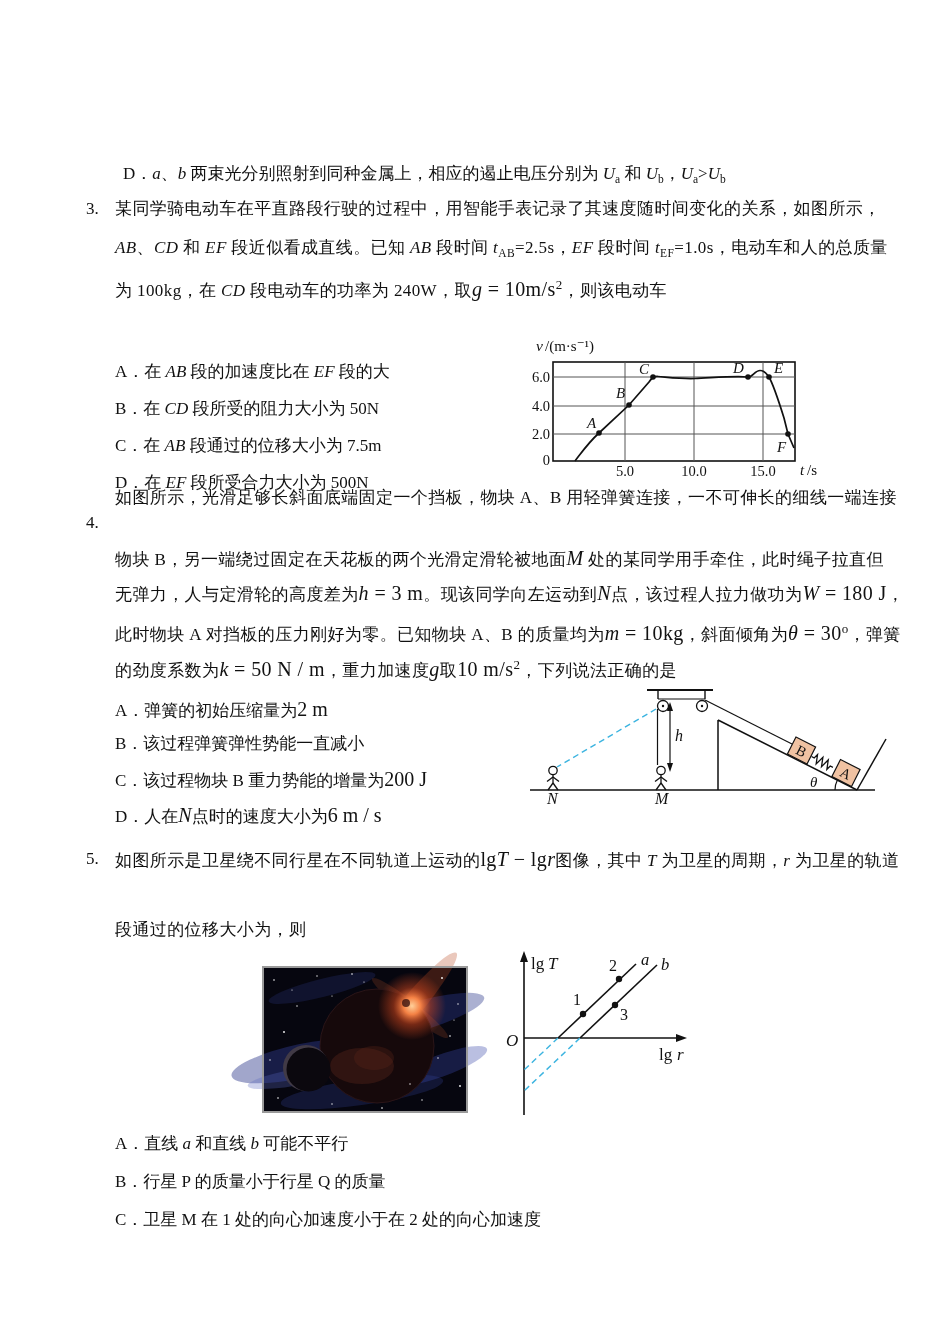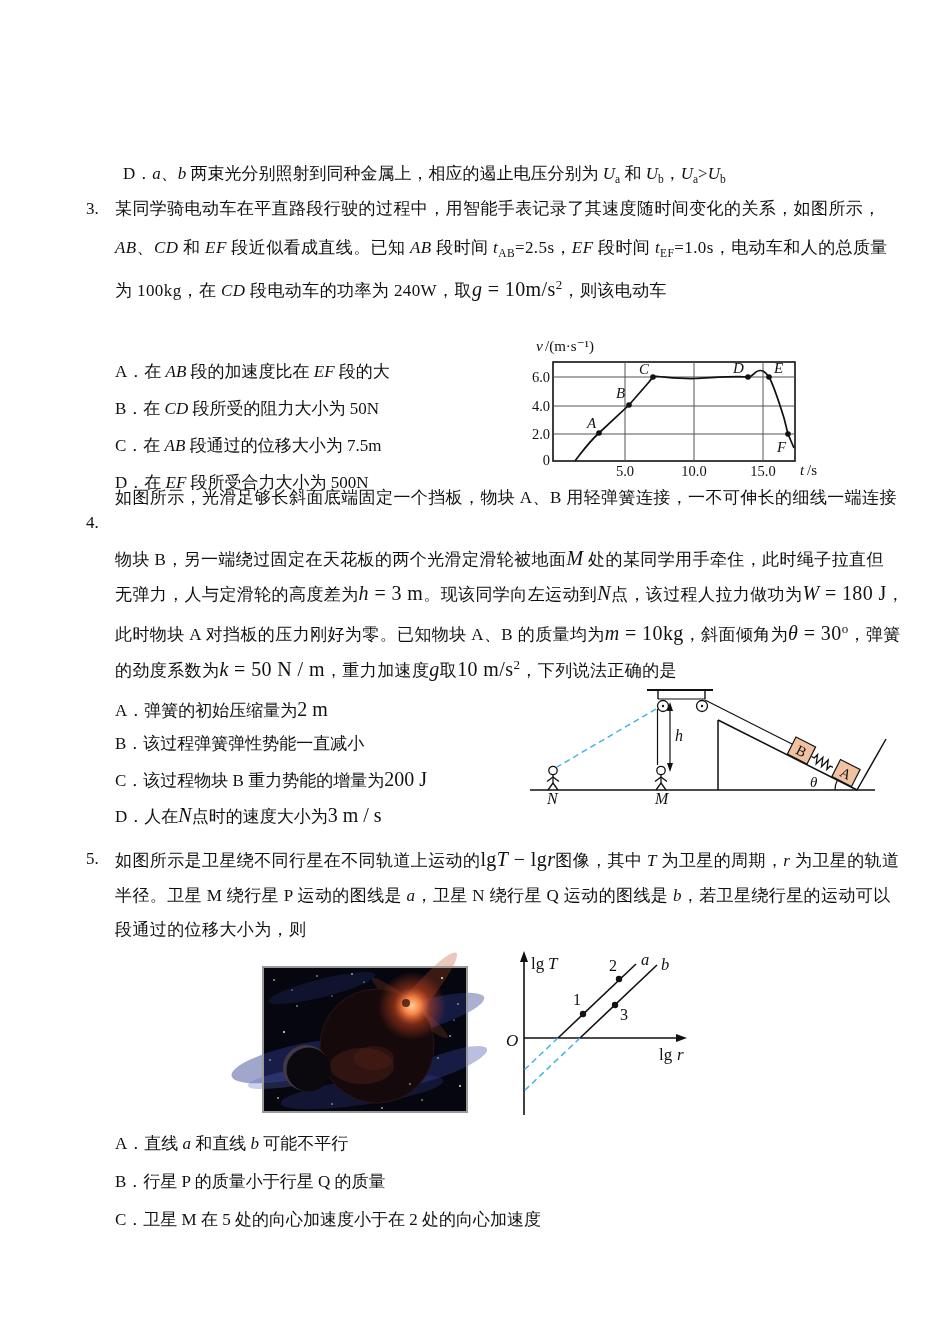--- a/index.html
+++ b/index.html
@@ -80,21 +80,21 @@
   <div class="line" style="left:86px;top:510px">4.</div>
   <div class="line just" style="left:115px;top:485px"><span>如图所示，光滑足够长斜面底端固定一个挡板，物块 A、B 用轻弹簧连接，一不可伸长的细线一端连接</span></div>
   <div class="line just" style="left:115px;top:545px"><span>物块 B，另一端绕过固定在天花板的两个光滑定滑轮被地面</span><span class="it mlg">M</span><span> 处的某同学用手牵住，此时绳子拉直但</span></div>
   <div class="line just" style="left:115px;top:580px"><span>无弹力，人与定滑轮的高度差为</span><span class="it mlg">h</span><span class="mlg"> = 3 m</span><span>。现该同学向左运动到</span><span class="it mlg">N</span><span>点，该过程人拉力做功为</span><span class="it mlg">W</span><span class="mlg"> = 180 J</span><span>，</span></div>
   <div class="line just" style="left:115px;top:616px"><span>此时物块 A 对挡板的压力刚好为零。已知物块 A、B 的质量均为</span><span class="it mlg">m</span><span class="mlg"> = 10kg</span><span>，斜面倾角为</span><span class="it mlg">θ</span><span class="mlg"> = 30</span><sup class="mlg">o</sup><span>，弹簧</span></div>
   <div class="line just" style="left:115px;top:652px"><span>的劲度系数为</span><span class="it mlg">k</span><span class="mlg"> = 50 N / m</span><span>，重力加速度</span><span class="it mlg">g</span><span>取</span><span class="mlg">10 m/s</span><sup class="mlg">2</sup><span>，下列说法正确的是</span></div>
 
   <div class="line" style="left:115px;top:696px"><span>A．弹簧的初始压缩量为</span><span class="mlg">2 m</span></div>
   <div class="line" style="left:115px;top:731px"><span>B．该过程弹簧弹性势能一直减小</span></div>
   <div class="line" style="left:115px;top:766px"><span>C．该过程物块 B 重力势能的增量为</span><span class="mlg">200 J</span></div>
-  <div class="line" style="left:115px;top:802px"><span>D．人在</span><span class="it mlg">N</span><span>点时的速度大小为</span><span class="mlg">3 m / s</span></div>
+  <div class="line" style="left:115px;top:802px"><span>D．人在</span><span class="it mlg">N</span><span>点时的速度大小为</span><span class="mlg">6 m / s</span></div>
 
   <svg style="left:505px;top:685px" width="395" height="135" viewBox="0 0 395 135">
 
     <line x1="25" y1="105" x2="370" y2="105" stroke="#111" stroke-width="1.6"></line>
 
     <g stroke="#111">
       <line x1="142" y1="5" x2="208" y2="5" stroke-width="2.2"></line>
       <line x1="153" y1="5" x2="153" y2="14" stroke-width="1.4"></line>
       <line x1="200" y1="5" x2="200" y2="14" stroke-width="1.4"></line>
       <line x1="153" y1="14" x2="200" y2="14" stroke-width="1.2"></line>
@@ -156,21 +156,20 @@
       <rect x="330" y="78.5" width="22" height="19" fill="#f0c2a2" stroke="#111" stroke-width="1.2" transform="rotate(26.8 341 88)"></rect>
       <text x="341" y="93.5" font-size="14.5" text-anchor="middle" transform="rotate(26.8 341 88)">A</text>
     </g>
 
     <path d="M330 105 A22 22 0 0 1 332.4 95.1" fill="none" stroke="#111" stroke-width="1.2"></path>
     <text x="305" y="102" font-size="15" class="sv-it">θ</text>
   </svg>
 
   <div class="line" style="left:86px;top:846px">5.</div>
   <div class="line just" style="left:115px;top:846px"><span>如图所示是卫星绕不同行星在不同轨道上运动的</span><span class="mlg">lg</span><span class="it mlg">T</span><span class="mlg"> − lg</span><span class="it mlg">r</span><span>图像，其中 </span><span class="it">T</span><span> 为卫星的周期，</span><span class="it">r</span><span> 为卫星的轨道</span></div>
-  <div class="line just" style="left:115px;top:883px"><span>半径。卫星 M 绕行星 P 运动的图线是 </span><span class="it">a</span><span>，卫星 N 绕行星 Q 运动的图线是 </span><span class="it">b</span><span>，若卫星绕行星的运动可以</span></div>
   <div class="line just" style="left:115px;top:917px"><span>段通过的位移大小为，则</span></div>
 
   <svg style="left:262px;top:966px" width="206" height="147" viewBox="0 0 206 147">
     <defs>
       <radialGradient id="gstar" cx="50%" cy="50%" r="50%">
         <stop offset="0%" stop-color="#ffd09a" stop-opacity="1"></stop>
         <stop offset="25%" stop-color="#ff8848" stop-opacity="0.95"></stop>
         <stop offset="55%" stop-color="#d4481f" stop-opacity="0.5"></stop>
         <stop offset="100%" stop-color="#d4481f" stop-opacity="0"></stop>
       </radialGradient>
@@ -253,15 +252,15 @@
       <text x="82" y="60">1</text>
       <text x="118" y="26">2</text>
       <text x="129" y="75">3</text>
     </g>
     <text x="146" y="20" font-size="16.5" class="sv-it">a</text>
     <text x="166" y="25" font-size="16.5" class="sv-it">b</text>
   </svg>
 
   <div class="line" style="left:115px;top:1131px"><span>A．直线 </span><span class="it">a</span><span> 和直线 </span><span class="it">b</span><span> 可能不平行</span></div>
   <div class="line" style="left:115px;top:1169px"><span>B．行星 P 的质量小于行星 Q 的质量</span></div>
-  <div class="line" style="left:115px;top:1207px"><span>C．卫星 M 在 5 处的向心加速度小于在 2 处的向心加速度</span></div>
+  <div class="line" style="left:115px;top:1207px"><span>C．卫星 M 在 1 处的向心加速度小于在 2 处的向心加速度</span></div>
 
 </div>
 
 </body></html>

